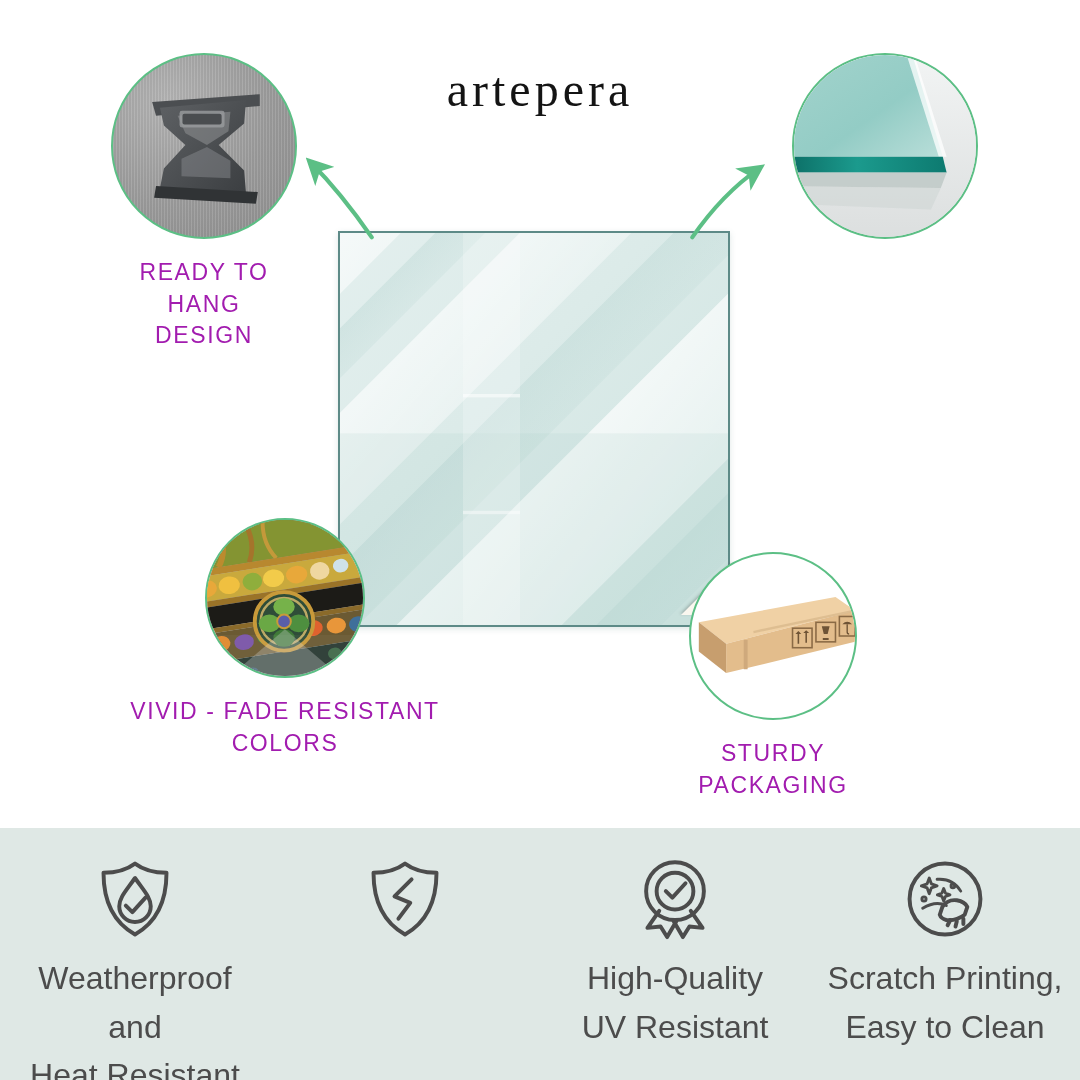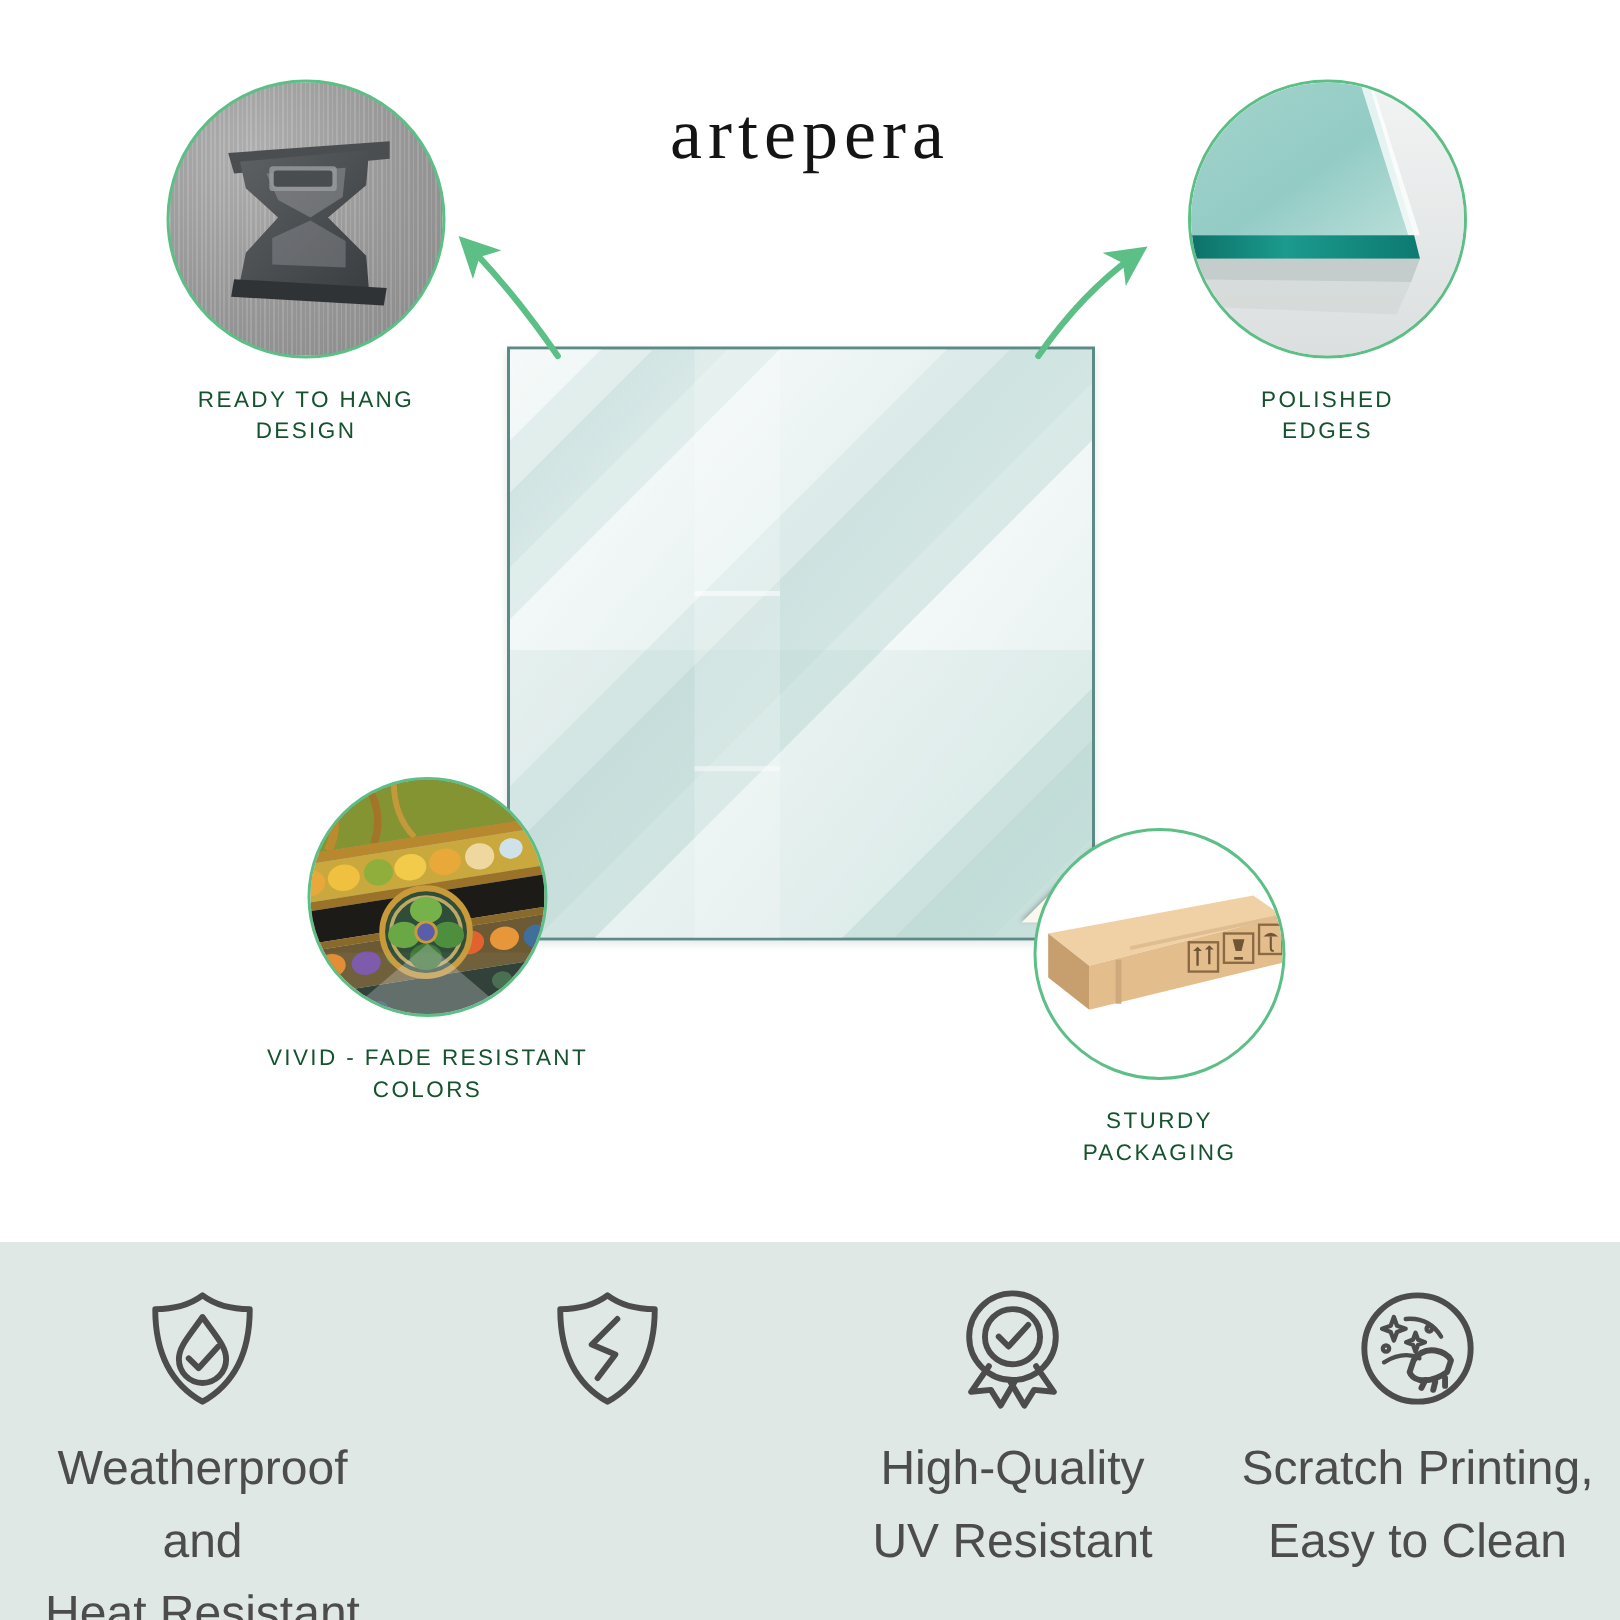--- a/index.html
+++ b/index.html
@@ -26,24 +26,24 @@
   .feature { position:absolute; text-align:center; }
   .circle {
     position:relative;
     border-radius:50%;
     overflow:hidden;
     border:2px solid #5CBF85;
     margin:0 auto;
   }
   .feature-label {
     margin-top:18px;
-    font-size:15px;
+    font-size:23px;
     letter-spacing:1.6px;
     line-height:1.38;
-    color:#14532d;
+    color:#a21caf;
     text-transform:uppercase;
     white-space:pre-line;
   }
 
   
   #c-hang { width:186px; height:186px;
     background:
       radial-gradient(circle at 30% 25%, #b3b3b3 0%, #9b9b9b 55%, #8d8d8d 100%);
   }
   #c-hang .grain{
@@ -206,22 +206,20 @@
         <path d="M-10,-10 L118,-10 L152,104 L-10,104 Z" fill="url(#gtop)"></path>
 
         <path d="M112,-10 L120,-10 L156,104 L148,104 Z" fill="#ffffff" opacity=".75"></path>
 
         <path d="M-10,104 L152,104 L156,120 L-10,120 Z" fill="url(#gedge)"></path>
 
         <path d="M-10,120 L156,120 L150,136 L-10,134 Z" fill="#b9c4c2" opacity=".75"></path>
         <path d="M-10,134 L150,136 L140,158 L-10,152 Z" fill="#ccd4d2" opacity=".5"></path>
       </svg>
     </div>
-    <div class="feature-label">POLISHED
-EDGES</div>
   </div>
 
   <div class="feature" style="left:688px; top:552px; width:170px;">
     <div class="circle" id="c-pack">
       <svg viewBox="0 0 168 168" style="position:absolute;inset:0;">
 
         <path d="M8,70 L148,44 L168,58 L36,92 Z" fill="#f0d1a5"></path>
 
         <path d="M36,92 L168,58 L168,90 L36,122 Z" fill="#e3bd8c"></path>
 

